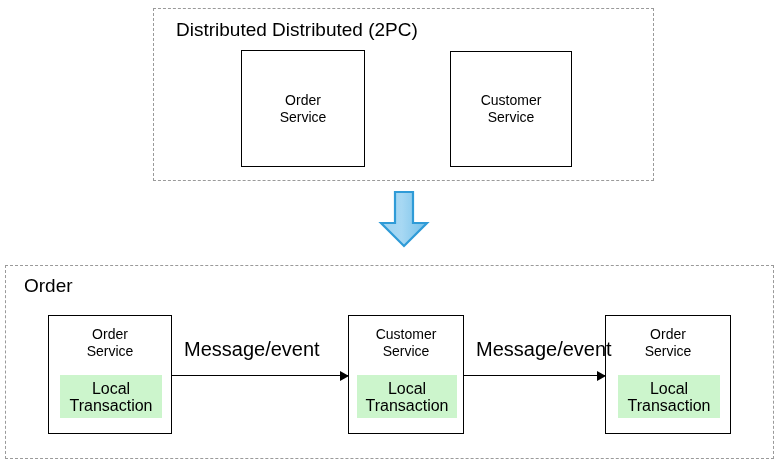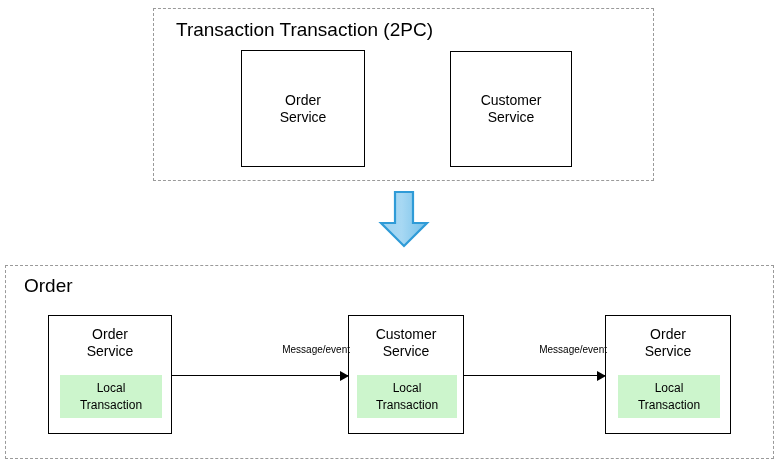--- a/index.html
+++ b/index.html
@@ -120,21 +120,21 @@
     position: absolute;
     left: 11px;
     top: 59px;
     width: 102px;
     height: 43px;
     background: #ccf5cc;
     display: flex;
     align-items: center;
     justify-content: center;
     text-align: center;
-    font-size: 12px;
+    font-size: 16px;
     line-height: 17px;
     white-space: pre-line;
     box-sizing: border-box;
   }
 
   #box-saga-order1 { left: 48px; }
   #box-saga-customer { left: 348px; width: 116px; }
   #box-saga-customer .local-txn { left: 8px; width: 100px; }
   #box-saga-order2 { left: 605px; width: 126px; }
   #box-saga-order2 .local-txn { left: 12px; width: 102px; }
@@ -158,25 +158,25 @@
     right: -1px;
     top: -4px;
     width: 0;
     height: 0;
     border-top: 5px solid transparent;
     border-bottom: 5px solid transparent;
     border-left: 9px solid #000;
   }
   .connector-label {
     position: absolute;
-    left: 2px;
+    left: 12px;
     width: 100%;
     top: -34px;
-    text-align: right;
-    font-size: 10px;
+    text-align: left;
+    font-size: 20px;
     line-height: 17px;
     white-space: nowrap;
   }
 
   #connector-1 { left: 172px; width: 176px; }
   #connector-2 { left: 464px; width: 141px; }
 
   
   #blue-arrow {
     position: absolute;
@@ -185,21 +185,21 @@
     width: 52px;
     height: 58px;
   }
 </style>
 </head>
 <body>
 
 <div id="canvas">
 
   <div class="group-box" id="group-2pc">
-    <div class="group-title" id="title-2pc">Transaction Transaction (2PC)</div>
+    <div class="group-title" id="title-2pc">Distributed Distributed (2PC)</div>
   </div>
 
   <div class="service-box" id="box-2pc-order">
     <div class="service-label">Order
 Service</div>
   </div>
 
   <div class="service-box" id="box-2pc-customer">
     <div class="service-label">Customer
 Service</div>

